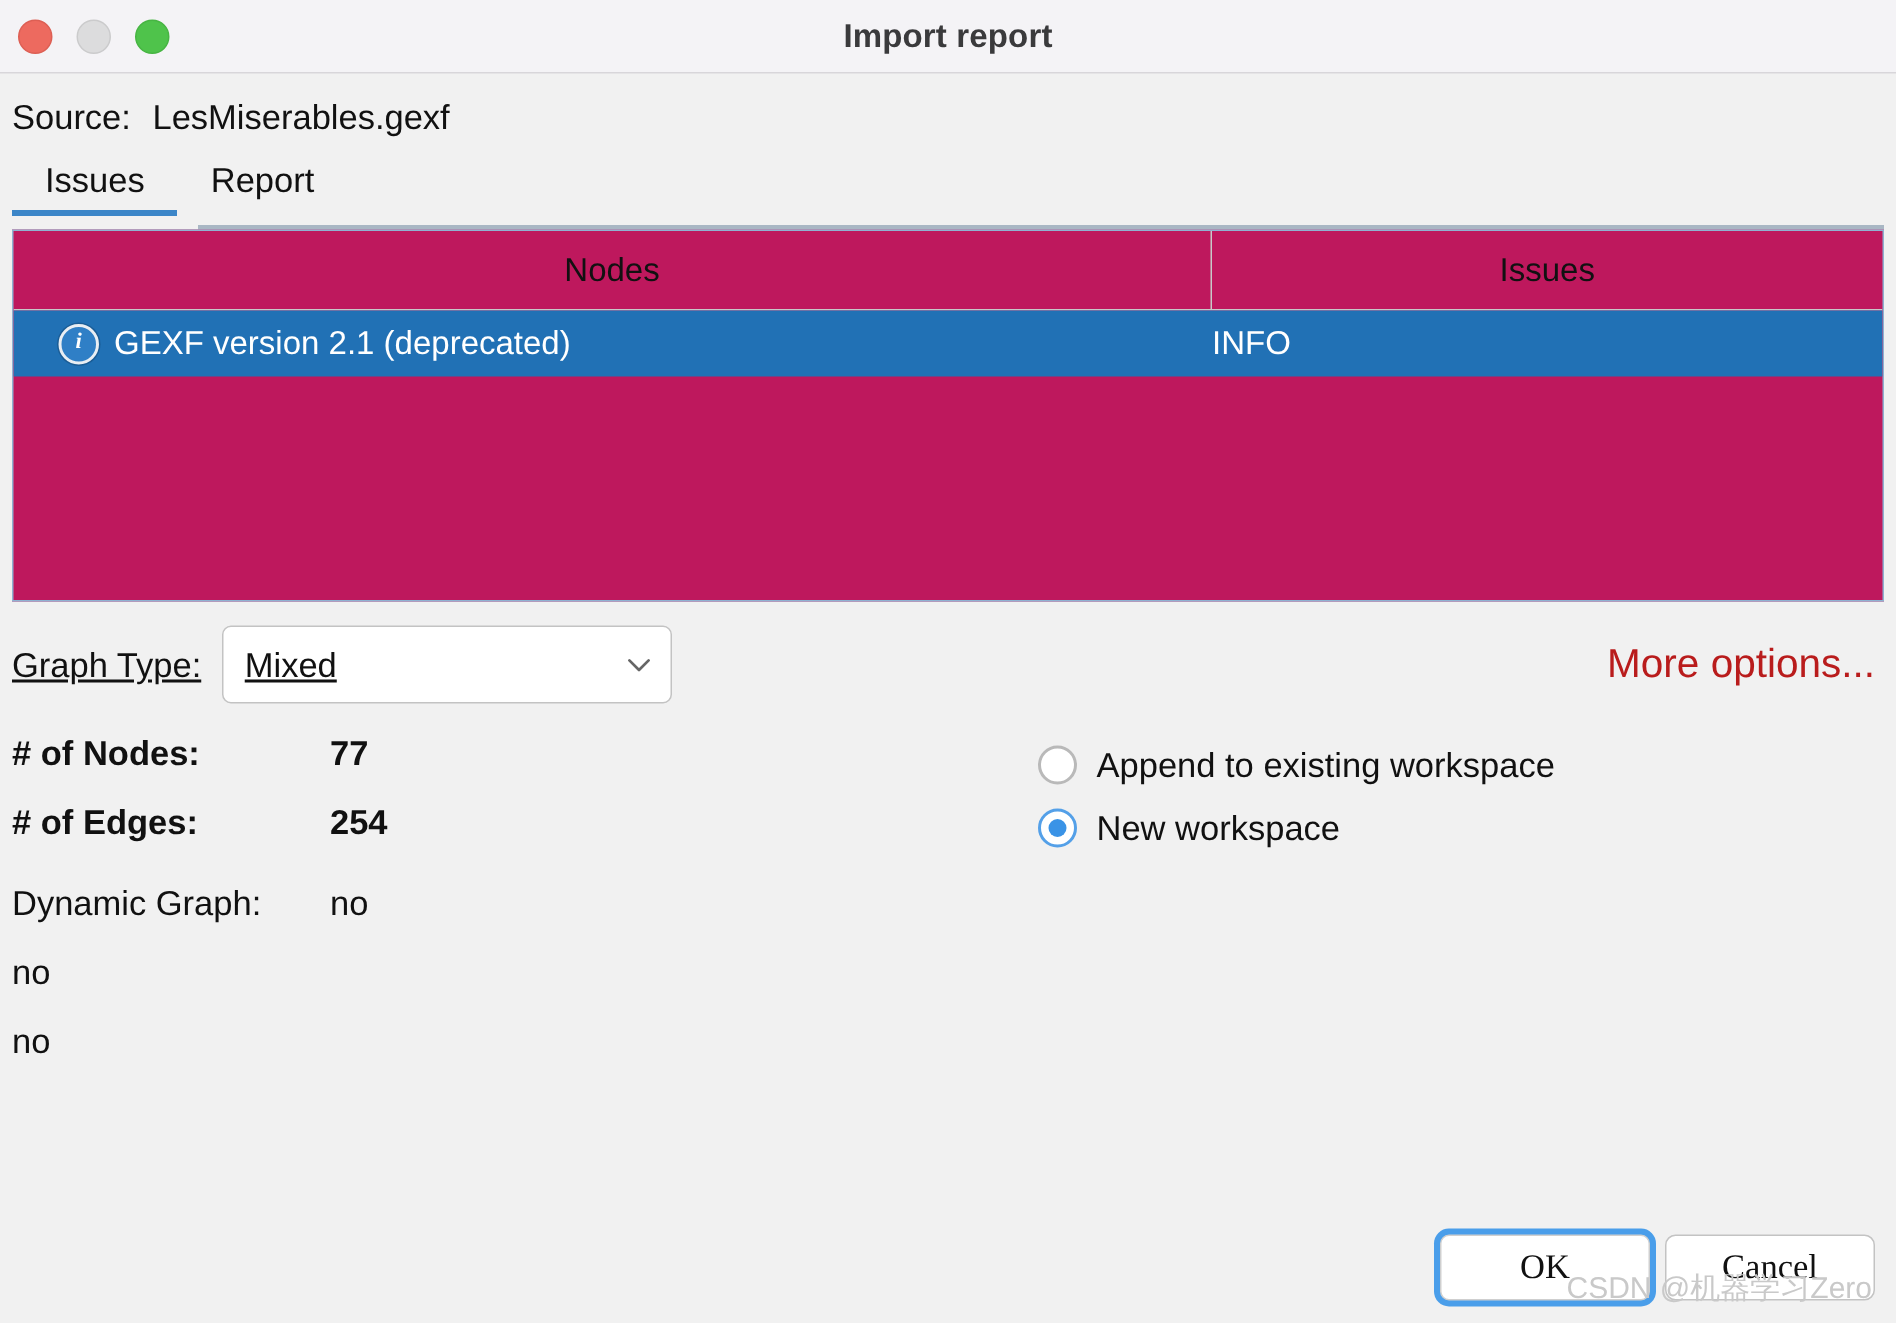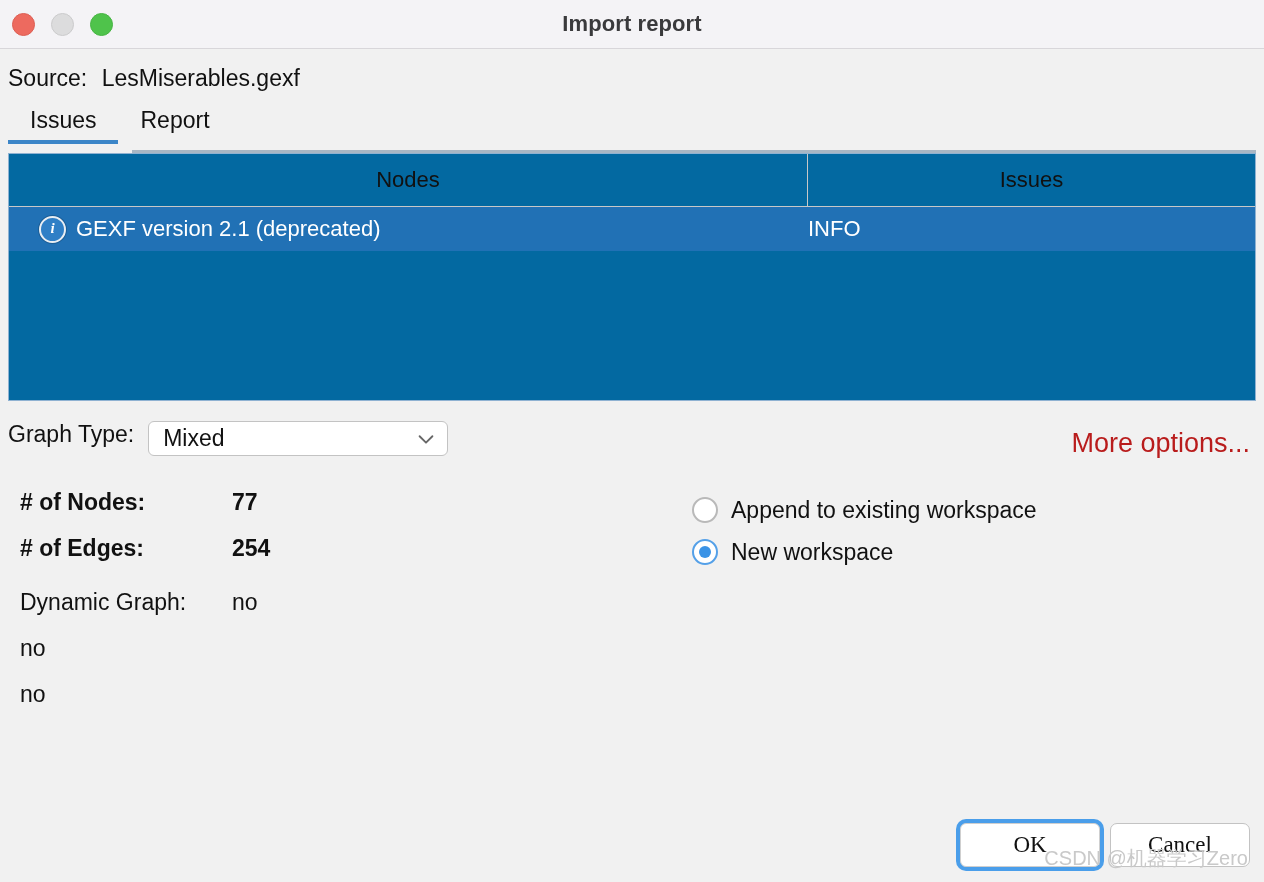--- a/index.html
+++ b/index.html
@@ -93,21 +93,21 @@
     right: 8px;
     bottom: 0;
     height: 3px;
     background: #a9b7c4;
   }
 
   
   .table-wrap {
     margin: 0 8px;
     height: 248px;
-    background: #0369a1;
+    background: #be185d;
     border: 1px solid #8fb2d2;
     box-sizing: border-box;
     position: relative;
     overflow: hidden;
   }
   .thead {
     display: flex;
     height: 53px;
     border-bottom: 1px solid #c8c8c8;
     box-sizing: border-box;
@@ -156,31 +156,32 @@
     flex: none;
     box-shadow: 0 0 0 1px #1b5d96;
     font-family: "Liberation Serif", serif;
   }
 
   
   .graphtype-row {
     margin-top: 20px;
     padding-left: 8px;
     display: flex;
-    align-items: flex-start;
+    align-items: center;
     height: 44px;
     position: relative;
+    text-decoration: underline;
   }
   .graphtype-label {
     font-size: 23px;
     margin-right: 14px;
   }
   .select {
     width: 300px;
-    height: 35px;
+    height: 52px;
     background: #ffffff;
     border: 1px solid #c3c3c3;
     border-radius: 6px;
     display: flex;
     align-items: center;
     padding: 0 10px 0 14px;
     box-sizing: border-box;
     font-size: 23px;
     color: #111;
     justify-content: space-between;
@@ -198,21 +199,21 @@
     transform: translateY(-50%);
     font-size: 27px;
     color: #b91c1c;
     cursor: pointer;
   }
 
   
   .details {
     position: relative;
     margin-top: 14px;
-    padding-left: 20px;
+    padding-left: 8px;
     height: 250px;
   }
   .stat-row {
     display: flex;
     align-items: center;
     height: 46px;
     font-size: 23px;
   }
   .stat-row .k { width: 212px; }
   .stat-row.bold .k,

